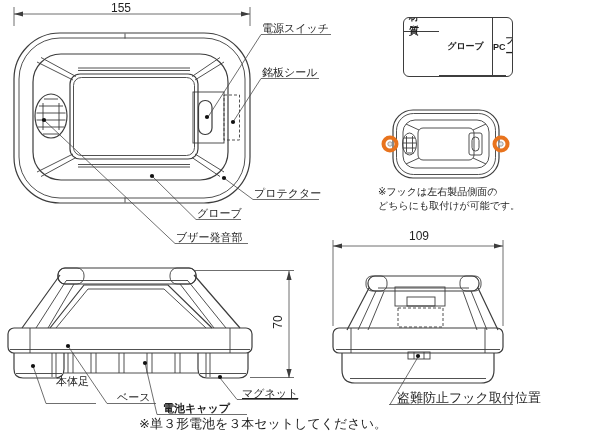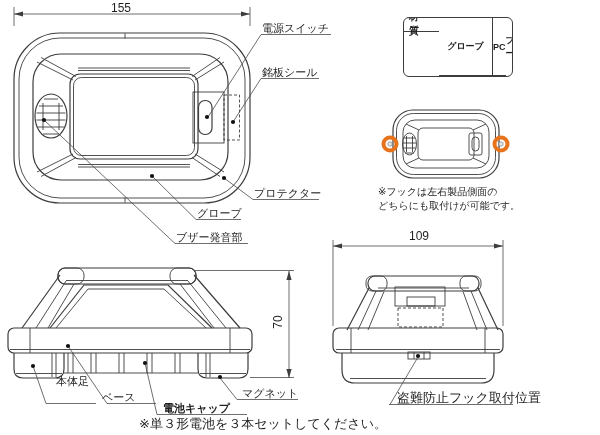--- a/index.html
+++ b/index.html
@@ -193,20 +193,20 @@
       <div class="mat-cell mat-part">プロテクター</div>
       <div class="mat-cell mat-mat">シリコンゴム</div>
     </div>
 
   </div>
 
   <div class="note" style="left:378px;top:199px;">どちらにも取付けが可能です。</div>
   <div class="note" style="left:378px;top:185px;">※フックは左右製品側面の</div>
 
   <div class="lbl" style="left:56px;top:375px;">本体足</div>
-  <div class="lbl" style="left:102px;top:391px;">ベース</div>
+  <div class="lbl" style="left:117px;top:391px;">ベース</div>
   <div class="lbl" style="left:163px;top:402px;font-weight:bold;">電池キャップ</div>
-  <div class="lbl" style="left:242px;top:387px;">マグネット</div>
+  <div class="lbl" style="left:242px;top:387px;text-decoration:underline;">マグネット</div>
   <div class="lbl-sm" style="left:139px;top:418px;">※単３形電池を３本セットしてください。</div>
 
   <div class="lbl-sm" style="left:397px;top:392px;">盗難防止フック取付位置</div>
 
 </div>
 
 </body></html>

